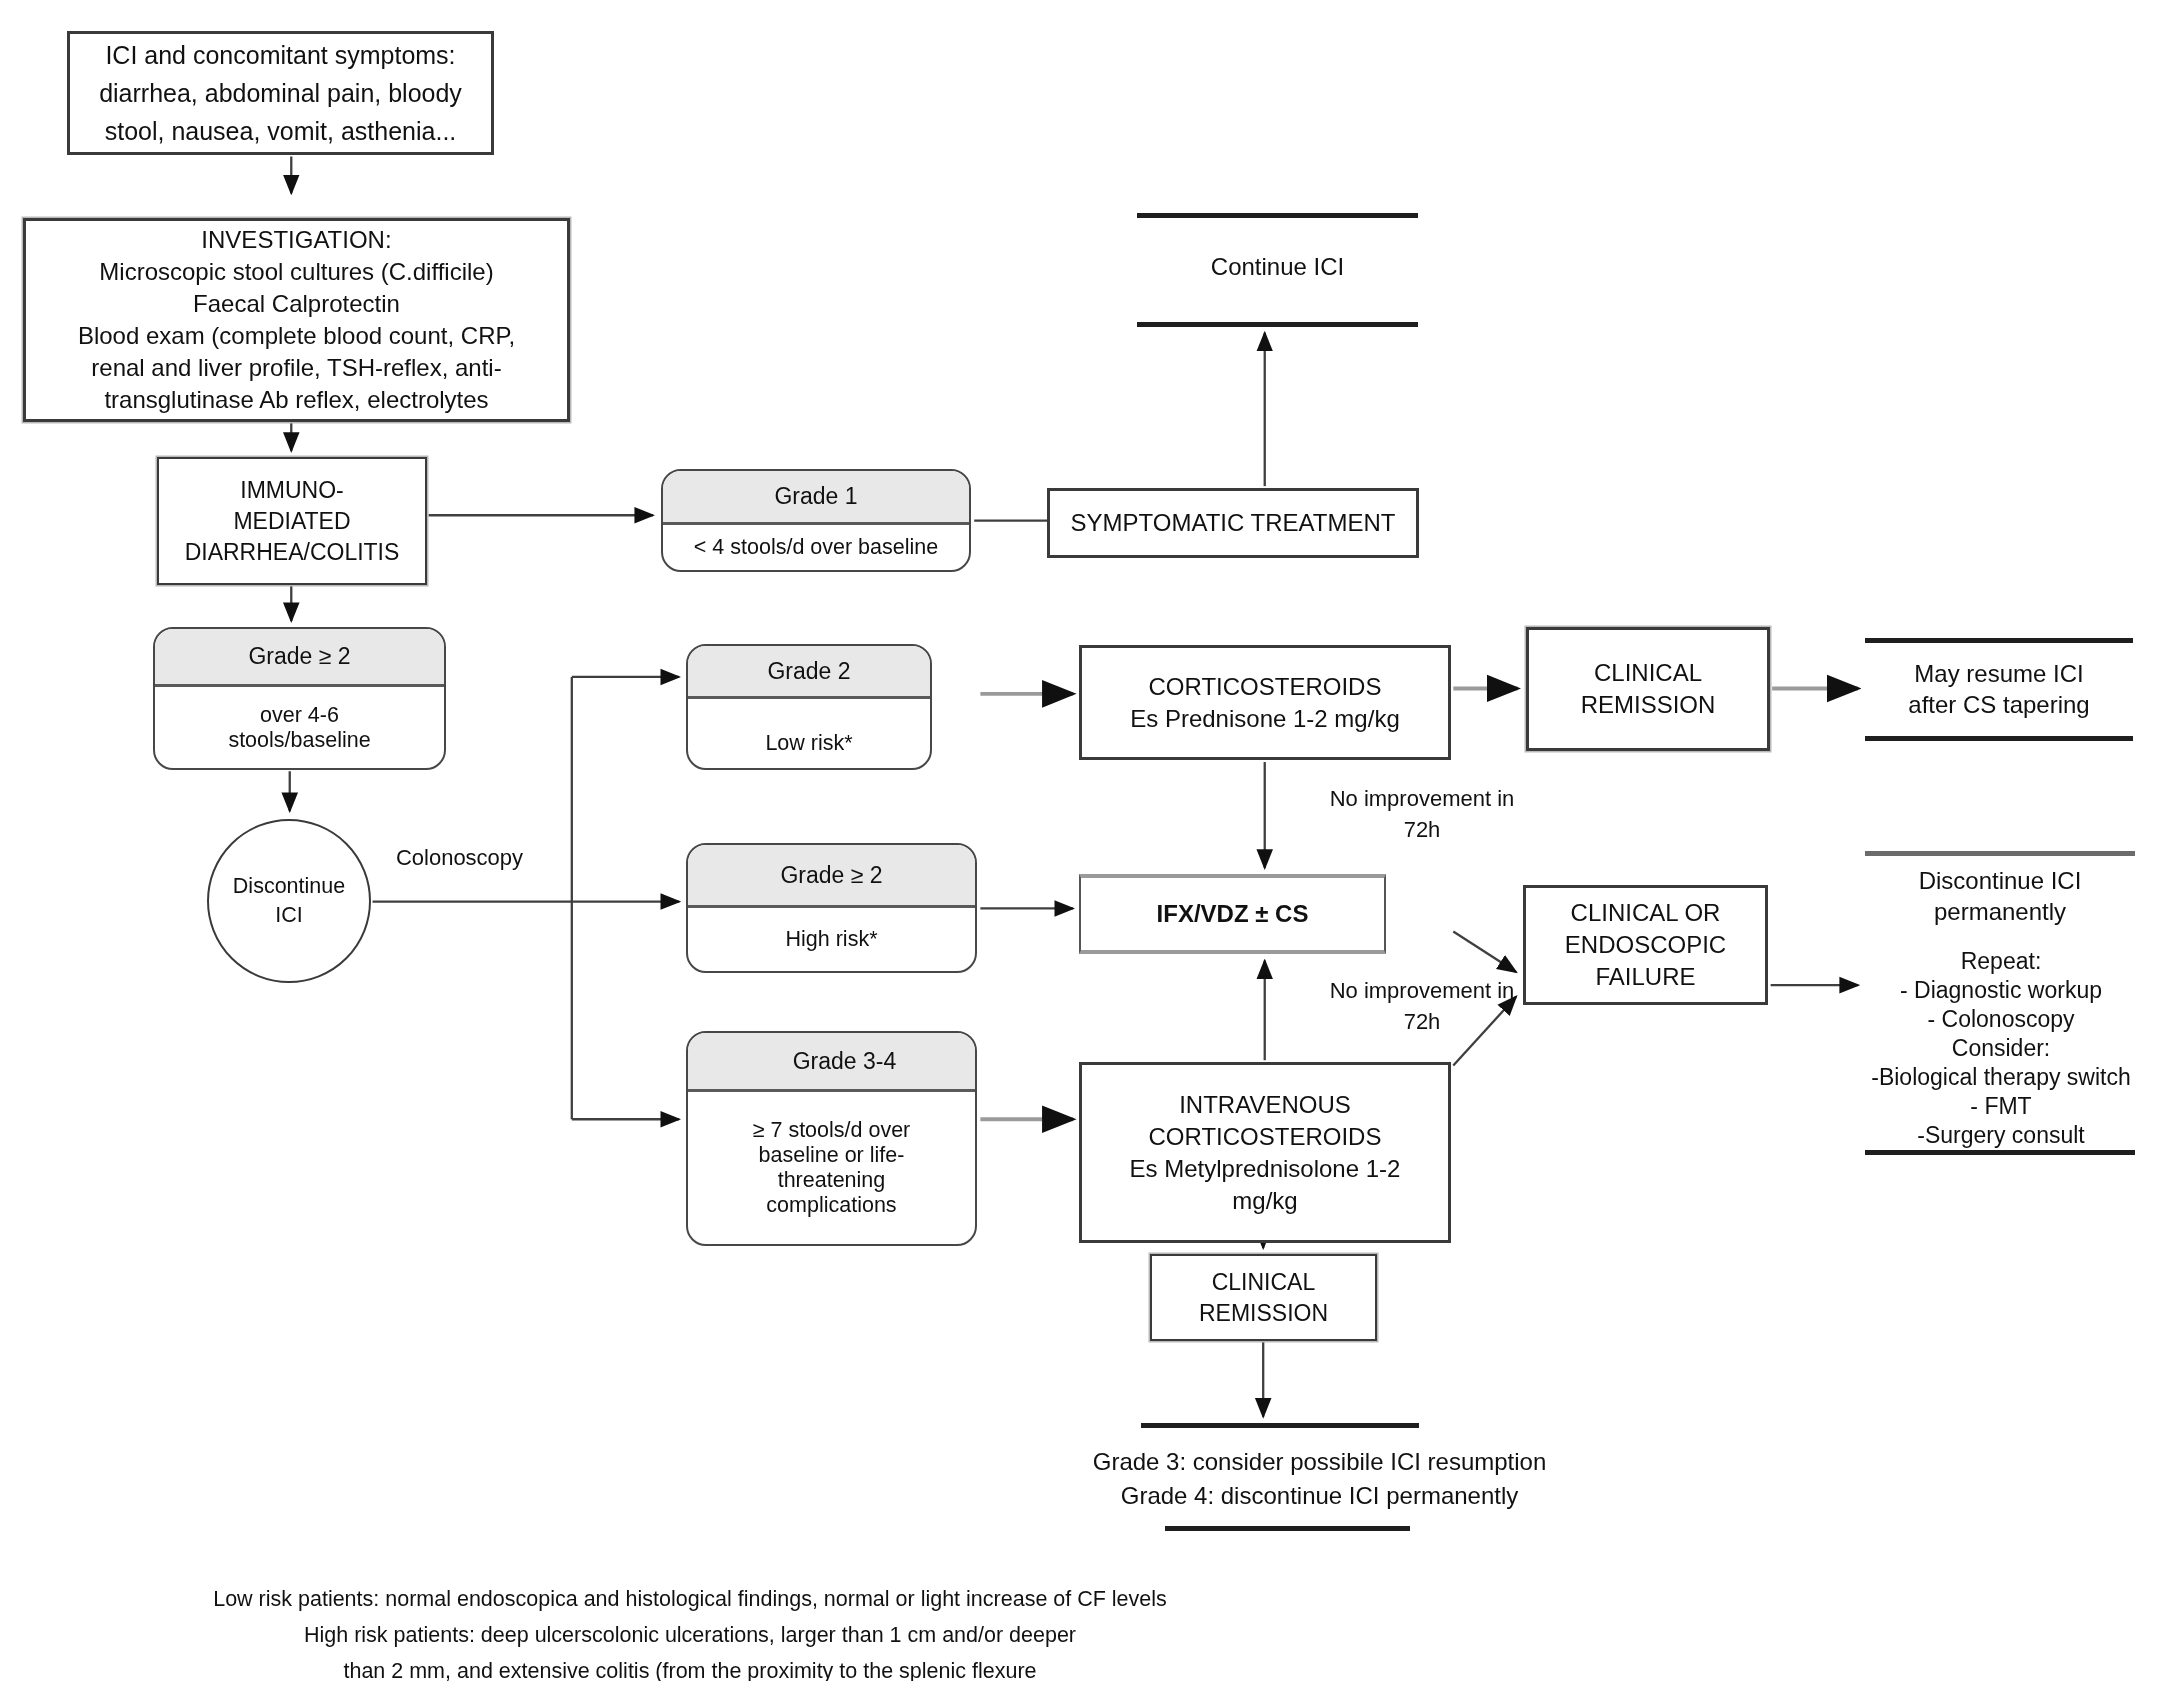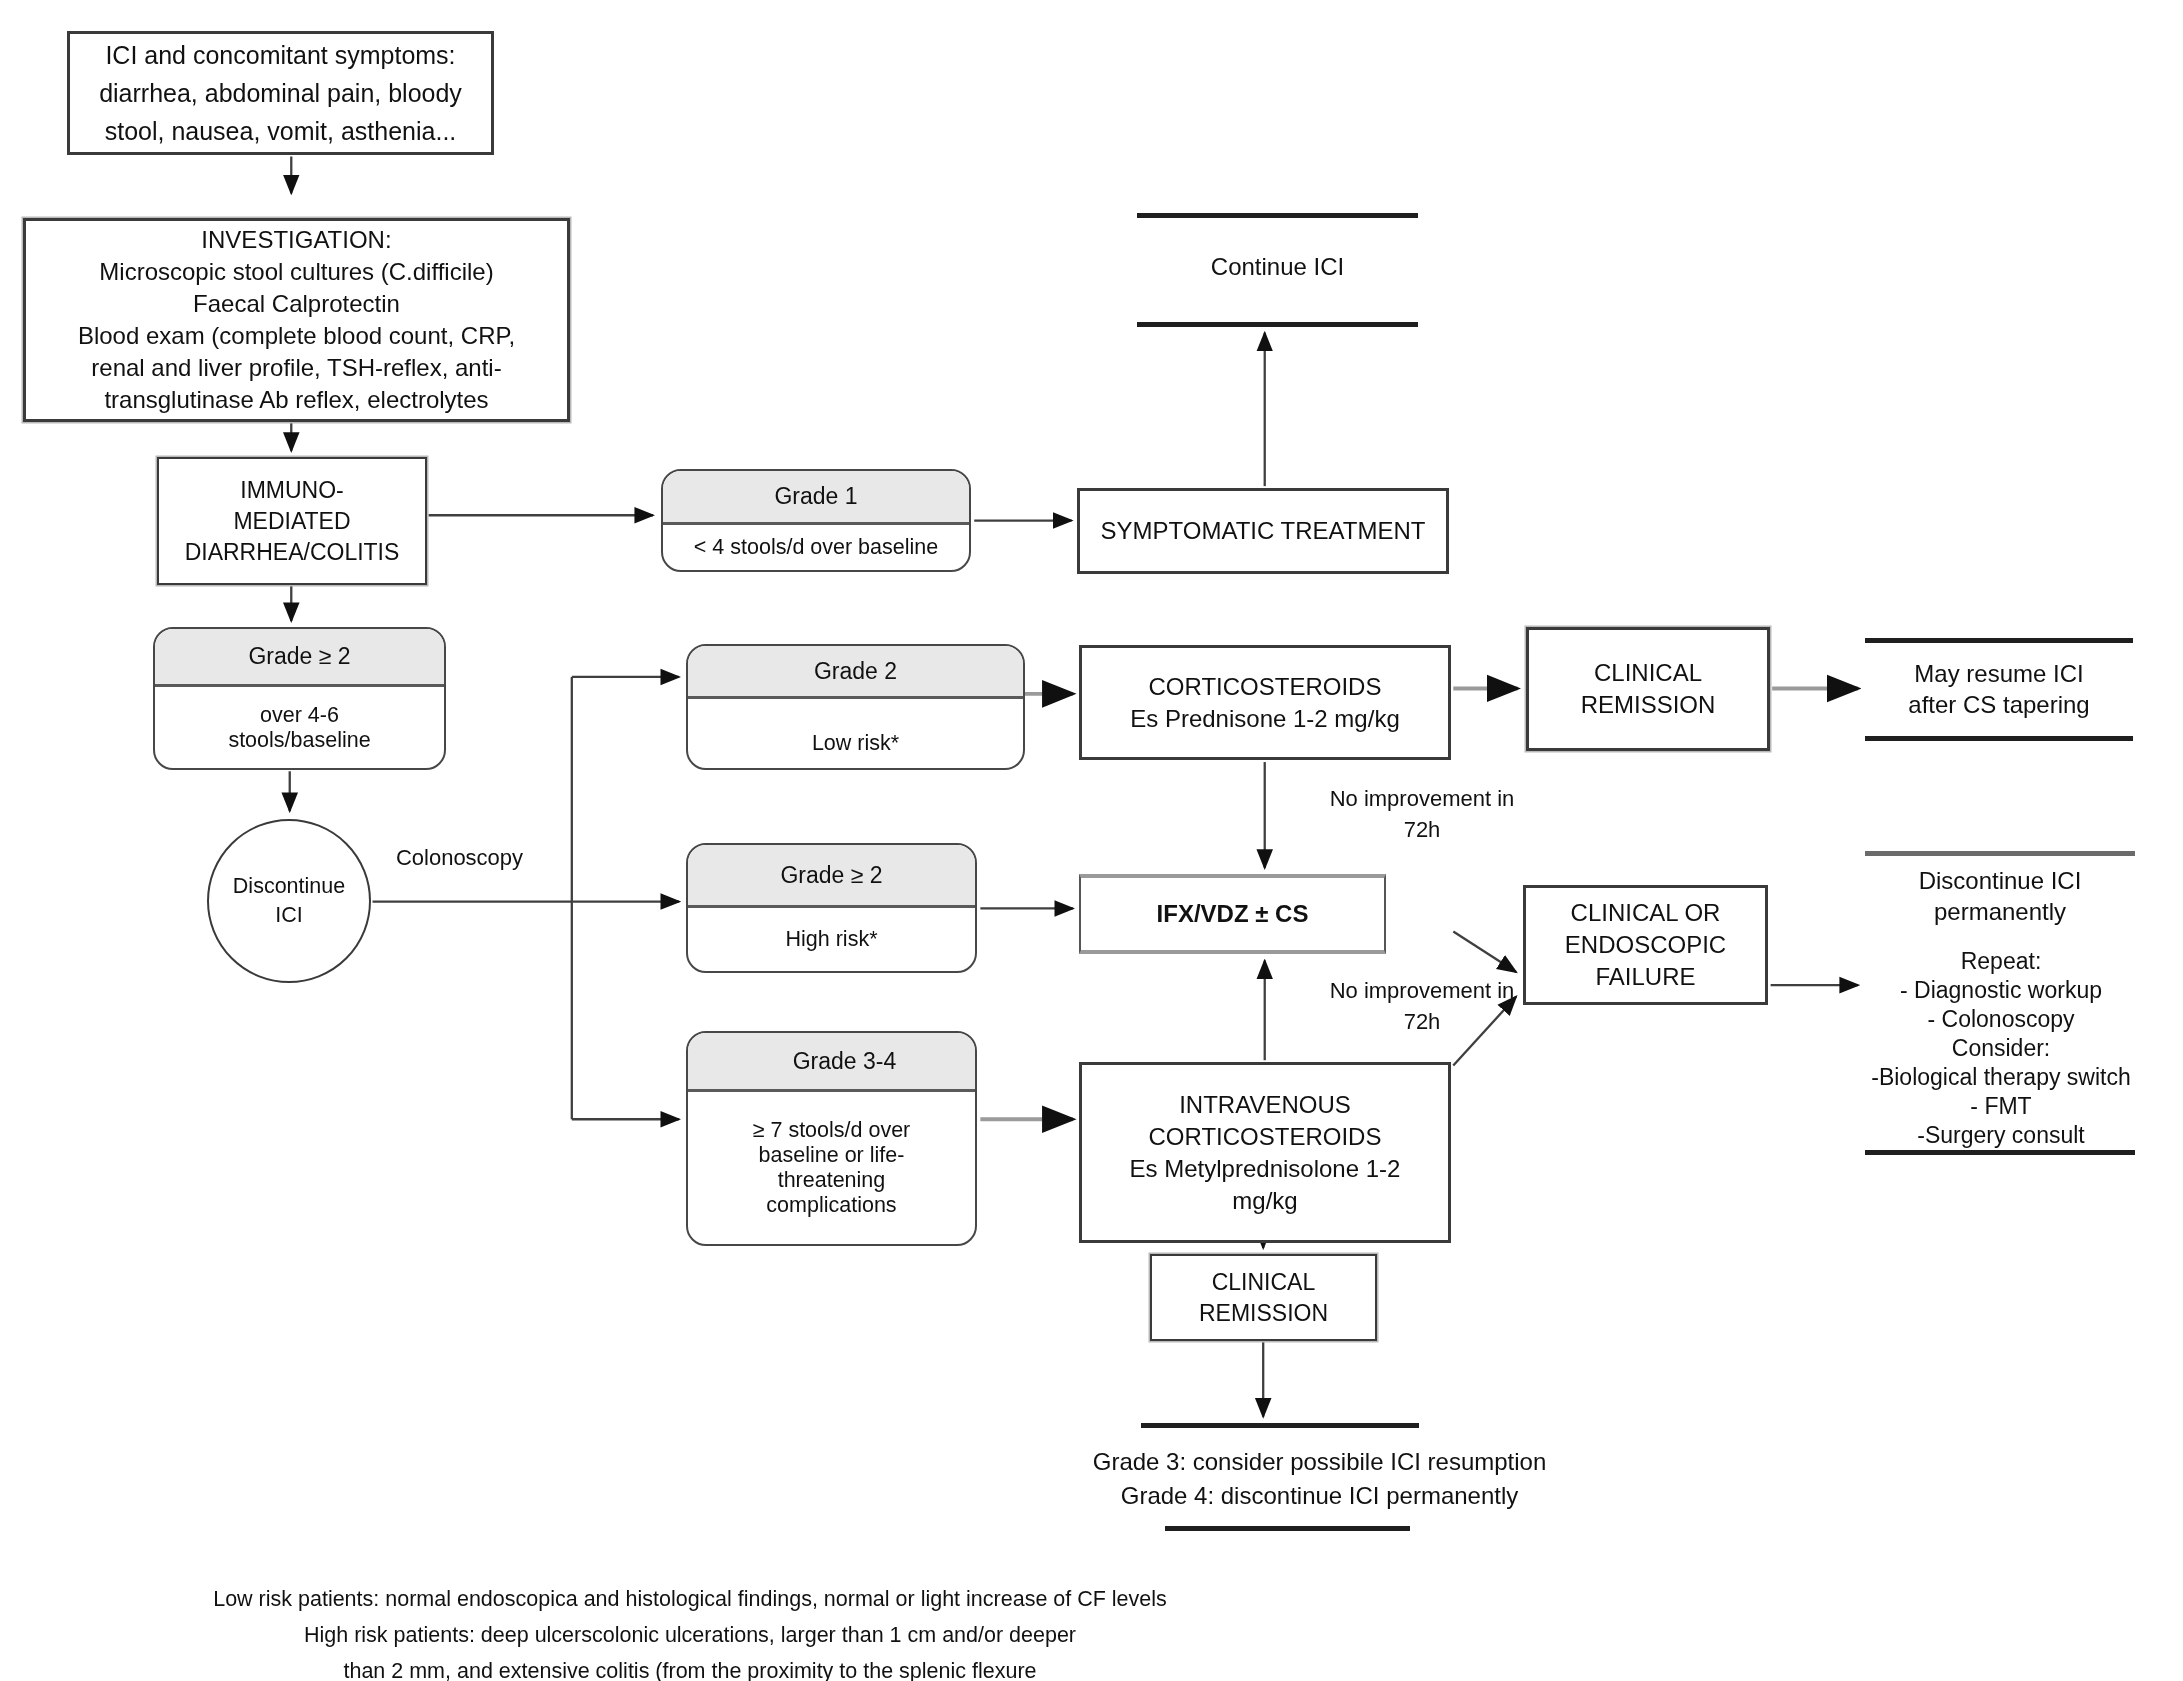--- a/index.html
+++ b/index.html
@@ -86,39 +86,39 @@
   <div class="box circle" style="left:207px;top:819px;width:164px;height:164px;font-size:21.5px;line-height:29px;">Discontinue
 ICI</div>
 
   <div class="label f29" style="left:379px;top:842px;width:161px;">Colonoscopy</div>
 
   <div class="grade" style="left:661px;top:469px;width:310px;height:103px;">
     <span class="hd" style="height:51px;">Grade 1</span>
     <span class="bd">&lt; 4 stools/d over baseline</span>
   </div>
 
-  <div class="grade" style="left:686px;top:644px;width:339px;height:126px;gap:20px;">
+  <div class="grade" style="left:686px;top:644px;width:246px;height:126px;gap:20px;">
     <span class="hd" style="height:50px;">Grade 2</span>
     <span class="bd">Low risk*</span>
   </div>
 
   <div class="grade" style="left:686px;top:843px;width:291px;height:130px;">
     <span class="hd" style="height:60px;">Grade ≥ 2</span>
     <span class="bd">High risk*</span>
   </div>
 
   <div class="grade" style="left:686px;top:1031px;width:291px;height:215px;">
     <span class="hd" style="height:56px;padding-left:26px;">Grade 3-4</span>
     <span class="bd">≥ 7 stools/d over
 baseline or life-
 threatening
 complications</span>
   </div>
 
-  <div class="box f31" style="left:1077px;top:488px;width:372px;height:86px;">SYMPTOMATIC TREATMENT</div>
+  <div class="box f31" style="left:1047px;top:488px;width:372px;height:70px;">SYMPTOMATIC TREATMENT</div>
 
   <div class="box f31" style="left:1079px;top:645px;width:372px;height:115px;">CORTICOSTEROIDS
 Es Prednisone 1-2 mg/kg</div>
 
   <div class="label f29" style="left:1288px;top:783px;width:268px;">No improvement in
 72h</div>
 
   <div class="box f31 ivcsb" style="left:1079px;top:874px;width:307px;height:80px;font-weight:bold;">IFX/VDZ ± CS</div>
 
   <div class="label f29" style="left:1288px;top:975px;width:268px;">No improvement in

